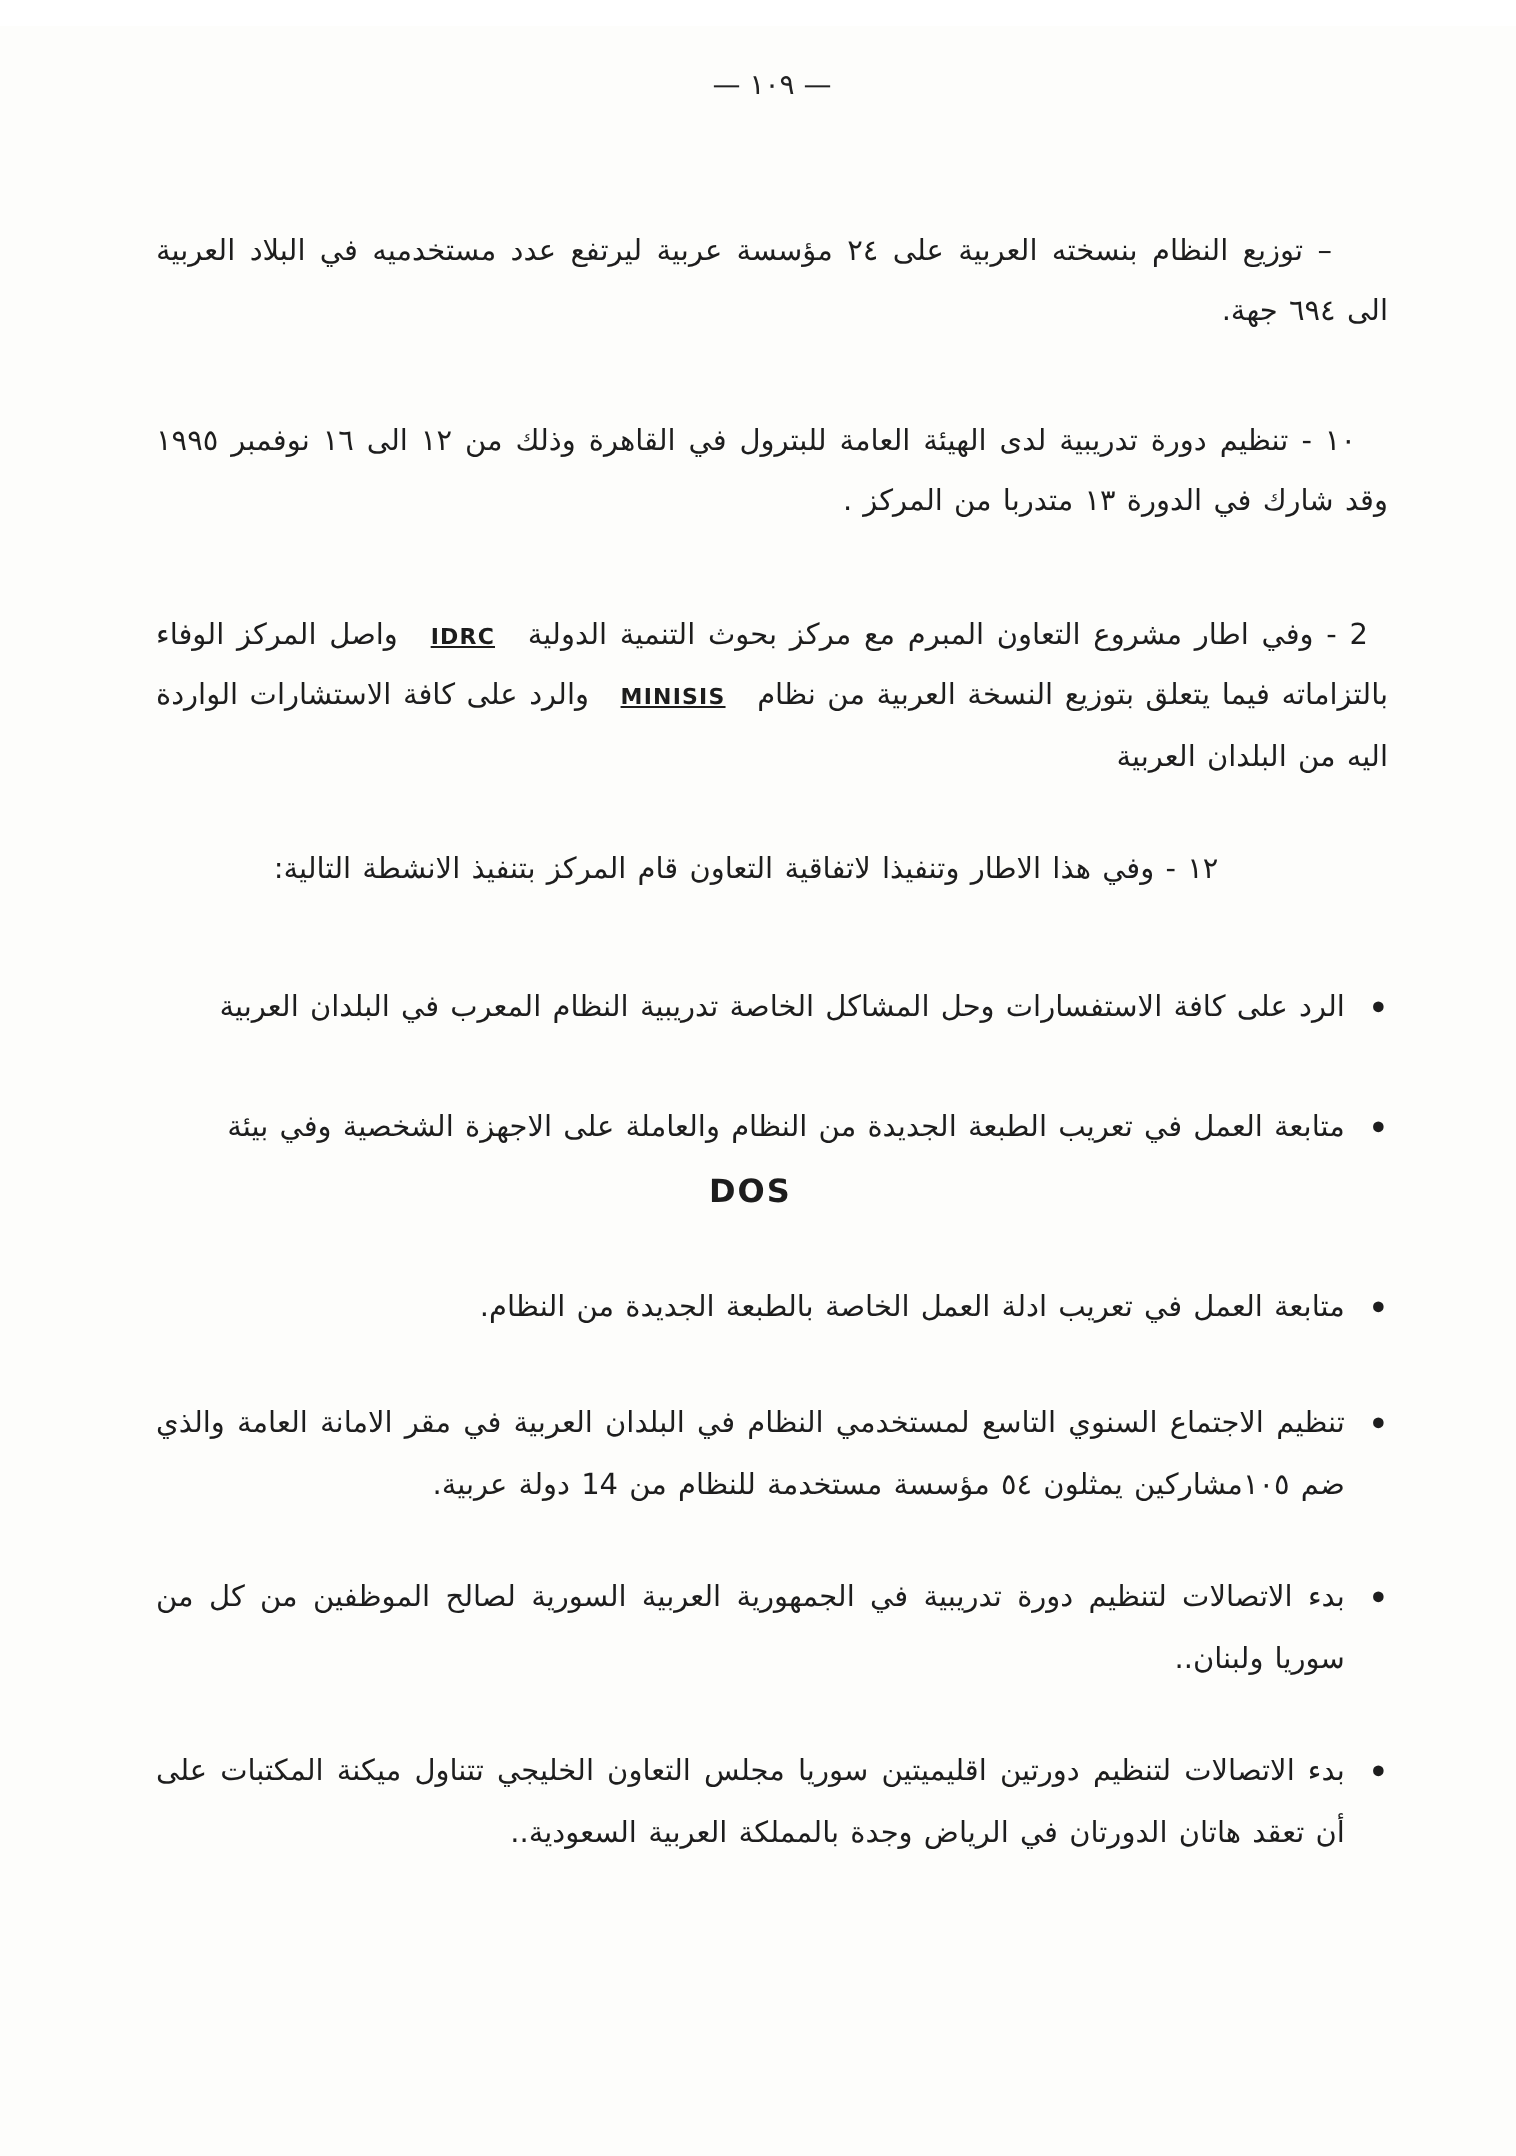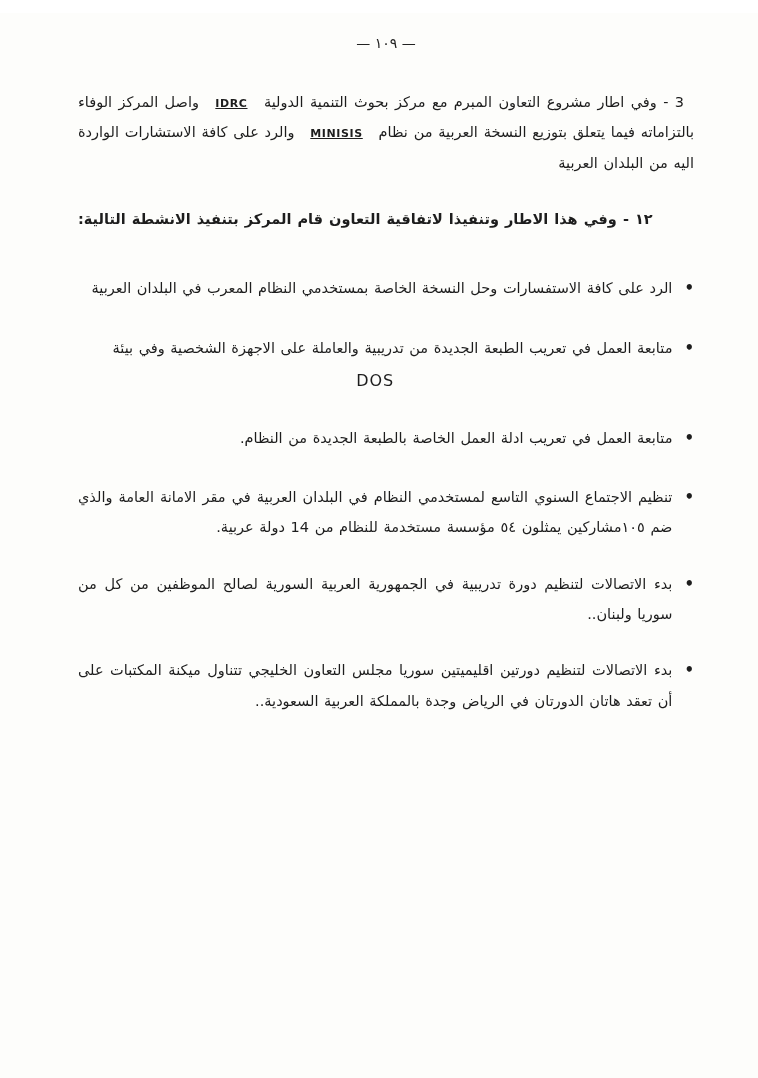--- a/index.html
+++ b/index.html
@@ -25,21 +25,21 @@
   .para {
     text-align: justify;
     font-size: 14.5px;
     line-height: 2.1;
     color: #1d1d1d;
     word-spacing: 1px;
   }
   .para.p-dash   { margin-top: 60px; text-indent: 28px; }
   .para.p-ten    { margin-top: 34px; text-indent: 16px; }
   .para.p-eleven { margin-top: 36px; text-indent: 10px; }
-  .para.p-twelve { margin-top: 26px; text-indent: 26px; text-align: left; font-weight: bold; }
+  .para.p-twelve { margin-top: 26px; text-indent: 26px; text-align: center; }
   .latin-term {
     direction: ltr;
     unicode-bidi: embed;
     font-weight: bold;
     text-decoration: underline;
     letter-spacing: 0.6px;
     padding: 0 10px;
     font-size: 11px;
   }
   .bullet-list { margin-top: 38px; }
@@ -63,54 +63,61 @@
   .b4 { margin-top: 28px; }
   .b5 { margin-top: 26px; }
   .b6 { margin-top: 26px; }
   .code-line {
     display: block;
     direction: ltr;
     text-align: center;
     font-size: 16px;
     letter-spacing: 1px;
     color: #1d1d1d;
+    font-weight: bold;
   }
 </style>
 </head>
 <body>
 
 <div class="page">
 
   <div class="page-number">— ١٠٩ —</div>
 
+  <p class="para p-dash">
+    <span>– توزيع النظام بنسخته العربية على ٢٤ مؤسسة عربية ليرتفع عدد مستخدميه في البلاد العربية الى ٦٩٤ جهة.</span>
+  </p>
 
+  <p class="para p-ten">
+    <span>١٠ - تنظيم دورة تدريبية لدى الهيئة العامة للبترول في القاهرة وذلك من ١٢ الى ١٦ نوفمبر ١٩٩٥ وقد شارك في الدورة ١٣ متدربا من المركز .</span>
+  </p>
 
   <p class="para p-eleven">
-    <span>3 - وفي اطار مشروع التعاون المبرم مع مركز بحوث التنمية الدولية</span>
+    <span>2 - وفي اطار مشروع التعاون المبرم مع مركز بحوث التنمية الدولية</span>
     <span class="latin-term">IDRC</span>
     <span>واصل المركز الوفاء بالتزاماته فيما يتعلق بتوزيع النسخة العربية من نظام</span>
     <span class="latin-term">MINISIS</span>
     <span>والرد على كافة الاستشارات الواردة اليه من البلدان العربية</span>
   </p>
 
   <p class="para p-twelve">
     <span>١٢ - وفي هذا الاطار وتنفيذا لاتفاقية التعاون قام المركز بتنفيذ الانشطة التالية:</span>
   </p>
 
   <div class="bullet-list">
 
     <div class="bullet-item b1">
       <span class="bullet-marker">•</span>
-      <span class="bullet-text">الرد على كافة الاستفسارات وحل النسخة الخاصة بمستخدمي النظام المعرب في البلدان العربية</span>
+      <span class="bullet-text">الرد على كافة الاستفسارات وحل المشاكل الخاصة تدريبية النظام المعرب في البلدان العربية</span>
     </div>
 
     <div class="bullet-item b2">
       <span class="bullet-marker">•</span>
       <span class="bullet-text">
-        <span>متابعة العمل في تعريب الطبعة الجديدة من تدريبية والعاملة على الاجهزة الشخصية وفي بيئة</span>
+        <span>متابعة العمل في تعريب الطبعة الجديدة من النظام والعاملة على الاجهزة الشخصية وفي بيئة</span>
         <span class="code-line">DOS</span>
       </span>
     </div>
 
     <div class="bullet-item b3">
       <span class="bullet-marker">•</span>
       <span class="bullet-text">متابعة العمل في تعريب ادلة العمل الخاصة بالطبعة الجديدة من النظام.</span>
     </div>
 
     <div class="bullet-item b4">

